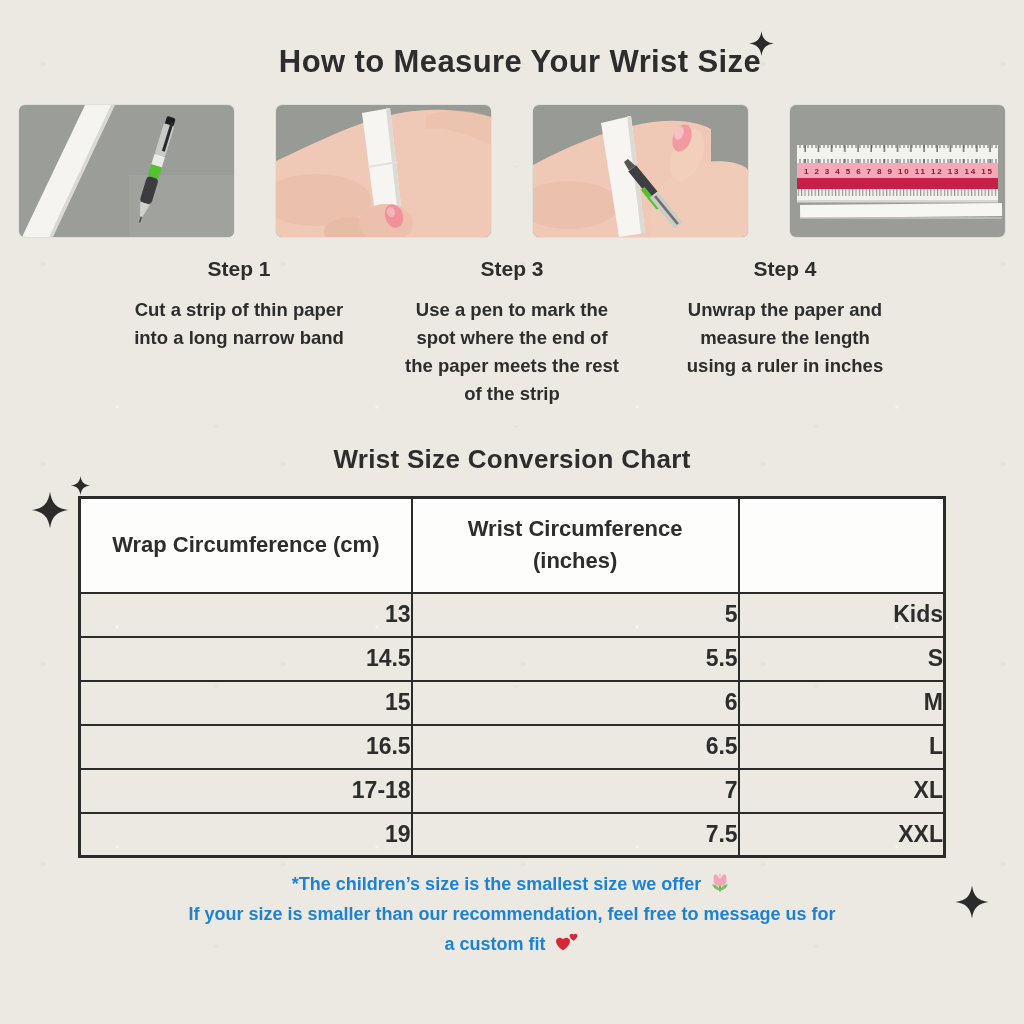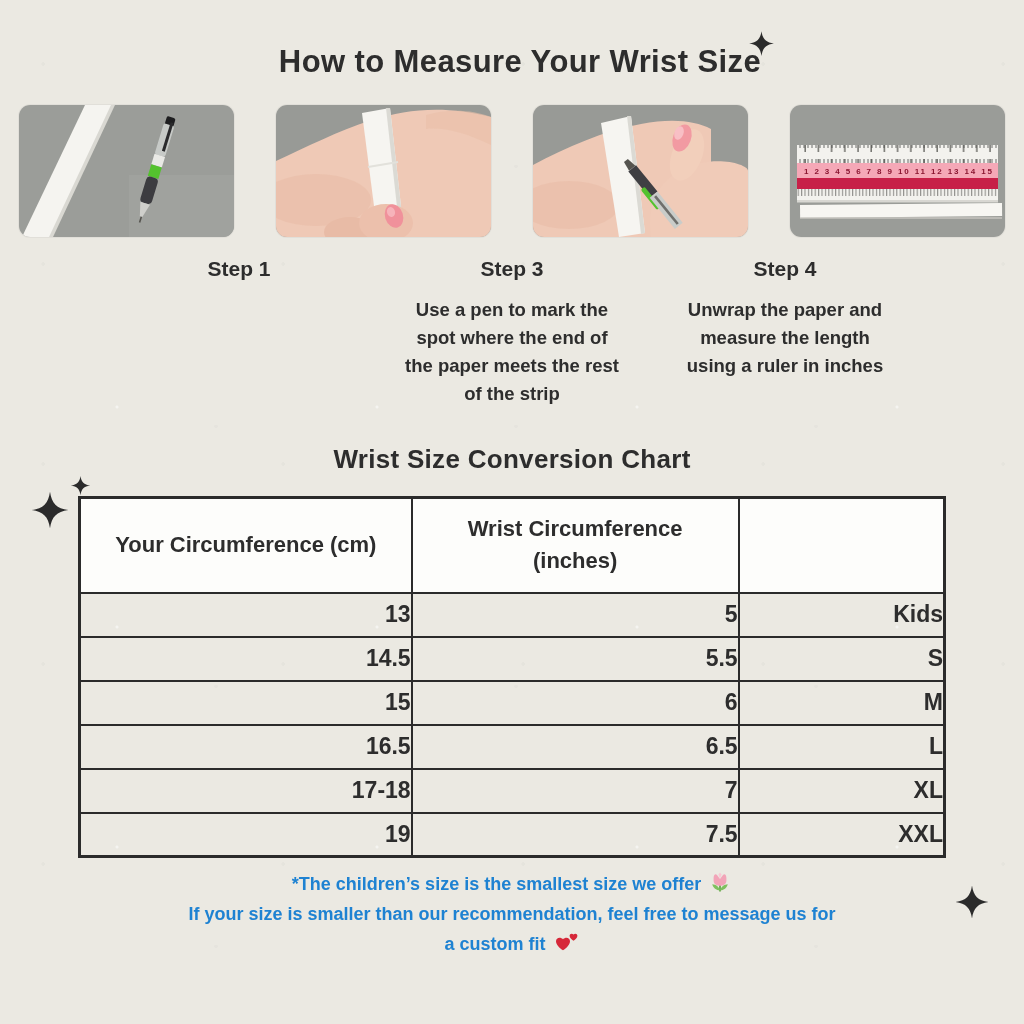--- a/index.html
+++ b/index.html
@@ -23,21 +23,21 @@
     font-size:31px; font-weight:bold; letter-spacing:0.4px;padding-left:16px;
   }
   .sparkle { position:absolute; }
   .sparkle svg { display:block; width:100%; height:100%; }
   .sp-title  { left:748px; top:30px;  width:27px; height:27px; }
   .sp-chart-sm { left:70px; top:475px; width:21px; height:21px; }
   .sp-chart-lg { left:30px; top:490px; width:40px; height:40px; }
   .sp-footer { left:954px; top:884px; width:36px; height:36px; }
 
   .photos-row { display:flex; justify-content:center; gap:42px; margin-top:25px; }
-  .photo { width:215px; height:132px; border-radius:11px; overflow:hidden; box-shadow:0 0 0 1px rgba(0,0,0,0.04);text-decoration:underline; }
+  .photo { width:215px; height:132px; border-radius:6px; overflow:hidden; box-shadow:0 0 0 1px rgba(0,0,0,0.04);text-decoration:underline; }
   .photo svg { display:block; width:215px; height:132px; }
 
   .steps-row { display:flex; justify-content:center; gap:58px; margin-top:20px; }
   .step { width:215px; text-align:center; }
   .step-label { font-size:21px; font-weight:bold; margin-bottom:15px; }
   .step-desc  { font-size:18.5px; font-weight:bold; line-height:28px; }
 
   .chart-title {
     margin-top:36px; text-align:center;
     font-size:26px; font-weight:bold; letter-spacing:0.3px;
@@ -160,20 +160,21 @@
         </g>
         <rect x="10" y="100" width="202" height="13" fill="#F7F6F2" transform="rotate(-0.6 10 100)"></rect>
         <rect x="10" y="112" width="202" height="2" fill="#C9C8C2" opacity="0.7"></rect>
       </svg>
     </div>
   </div>
 
   <div class="steps-row">
     <div class="step">
       <div class="step-label">Step 1</div>
+      <div class="step-desc">Cut a strip of thin paper into a long narrow band</div>
     </div>
     <div class="step">
       <div class="step-label">Step 3</div>
       <div class="step-desc">Use a pen to mark the spot where the end of the paper meets the rest of the strip</div>
     </div>
     <div class="step">
       <div class="step-label">Step 4</div>
       <div class="step-desc">Unwrap the paper and measure the length using a ruler in inches</div>
     </div>
   </div>
@@ -191,21 +192,21 @@
   </span>
 
   <table class="size-chart">
     <colgroup>
       <col style="width:38.4%">
         <col style="width:37.8%">
         <col style="width:23.8%">
     </colgroup>
     <thead>
       <tr>
-        <th>Your Circumference (cm)</th>
+        <th>Wrap Circumference (cm)</th>
         <th>Wrist Circumference (inches)</th>
         <th></th>
       </tr>
     </thead>
     <tbody>
       <tr>
         <td>13</td>
         <td>5</td>
         <td>Kids</td>
       </tr>

